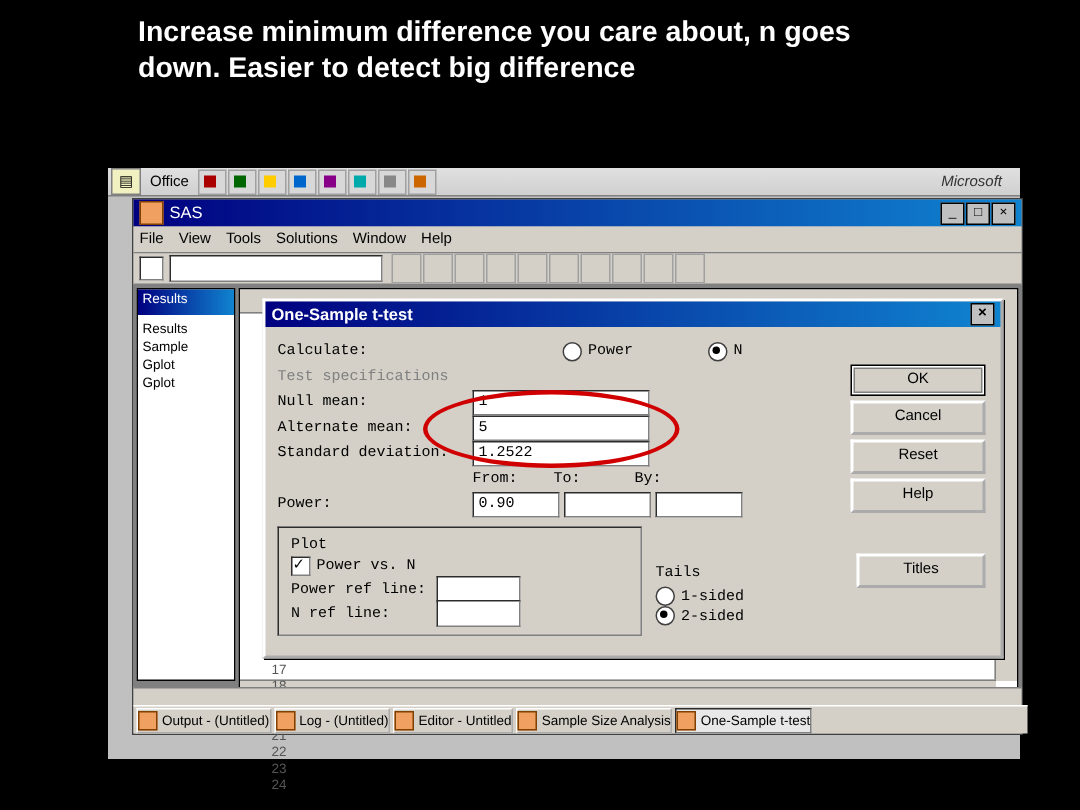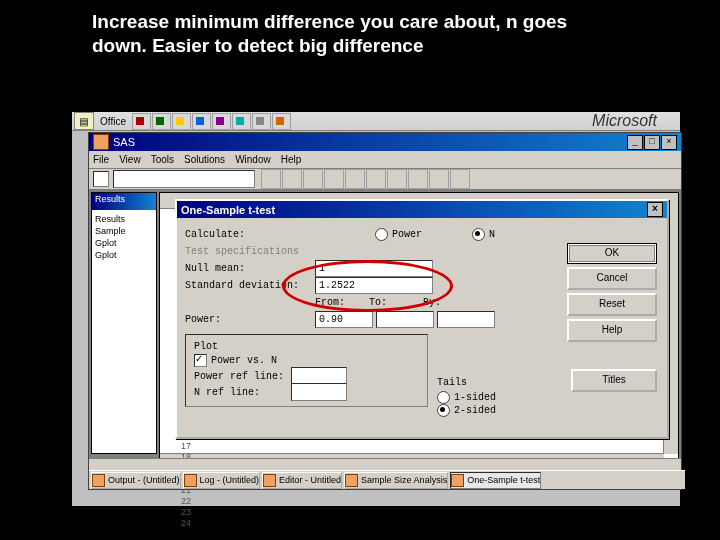--- a/index.html
+++ b/index.html
@@ -6,21 +6,21 @@
 .slide{position:relative;width:720px;height:540px}
 .caption{position:absolute;left:92px;top:10px;width:530px;color:#fff;font-size:19px;font-weight:bold;line-height:1.25}
 .desktop{position:absolute;left:72px;top:112px;width:608px;height:394px;background:url(#) #c0c0c0}
 
 .officebar{position:absolute;left:0;top:0;width:100%;height:18px;background:linear-gradient(#e0e0e0,#d0d0d0);border-bottom:1px solid #808080;display:flex;align-items:center}
 .officebar .start{width:18px;height:16px;background:#f0f0c0;border:1px solid #808080;margin:0 2px;display:flex;align-items:center;justify-content:center}
 .officebar .lbl{font-size:10px;margin:0 4px}
 .officebar .btns{display:flex;gap:1px;margin-left:2px}
 .officebar .btn{width:17px;height:15px;background:#d8d8d8;border:1px solid #a0a0a0;position:relative}
 .officebar .sq{position:absolute;left:3px;top:3px;width:8px;height:8px}
-.officebar .ms{margin-left:auto;margin-right:23px;font-style:italic;color:#333;font-size:16px}
+.officebar .ms{margin-left:auto;margin-right:12px;font-style:italic;color:#333;font-size:10px}
 
 .saswin{position:absolute;left:16px;top:20px;width:592px;height:356px;background:#c0c0c0;border:1px solid #404040}
 .titlebar{height:18px;background:linear-gradient(90deg,#000080,#1084d0);color:#fff;font-size:11px;display:flex;align-items:center;padding:0 4px}
 .titlebar .icon{width:14px;height:14px;background:#f0a060;border:1px solid #804000;margin-right:4px}
 .titlebar .wbtns{margin-left:auto;display:flex;gap:1px}
 .titlebar .wbtn{width:14px;height:13px;background:#c0c0c0;border:1px solid #000;color:#000;font-size:9px;line-height:11px;text-align:center;font-family:Arial}
 .menubar{height:17px;background:#d4d0c8;border-bottom:1px solid #808080;display:flex;align-items:center;padding:0 4px;gap:10px;font-size:10px;color:#000}
 .toolbar2{height:20px;background:#d4d0c8;border-bottom:1px solid #808080;display:flex;align-items:center;padding:0 4px}
 .toolbar2 .chk{width:14px;height:14px;background:#fff;border:1px inset #808080;margin-right:4px}
 .toolbar2 .combo{width:140px;height:16px;background:#fff;border:1px inset #808080;margin-right:6px}
@@ -203,20 +203,24 @@
             <span>N</span>
           </div>
           <div class="drow dgrey">
               <span>Test specifications</span>
             </div>
           <div class="drow">
             <span class="dlbl">Null mean:</span>
             <input class="dinput" value="1" style="">
           </div>
           <div class="drow">
+            <span class="dlbl">Alternate mean:</span>
+            <input class="dinput" value="5" style="">
+          </div>
+          <div class="drow">
             <span class="dlbl">Standard deviation:</span>
             <input class="dinput" value="1.2522" style="">
           </div>
           <div class="fromto">
             <span class="lbl2">From:</span>
             <span class="lbl2">To:</span>
             <span class="lbl2">By:</span>
           </div>
           <div class="drow">
             <span class="dlbl">Power:</span>

